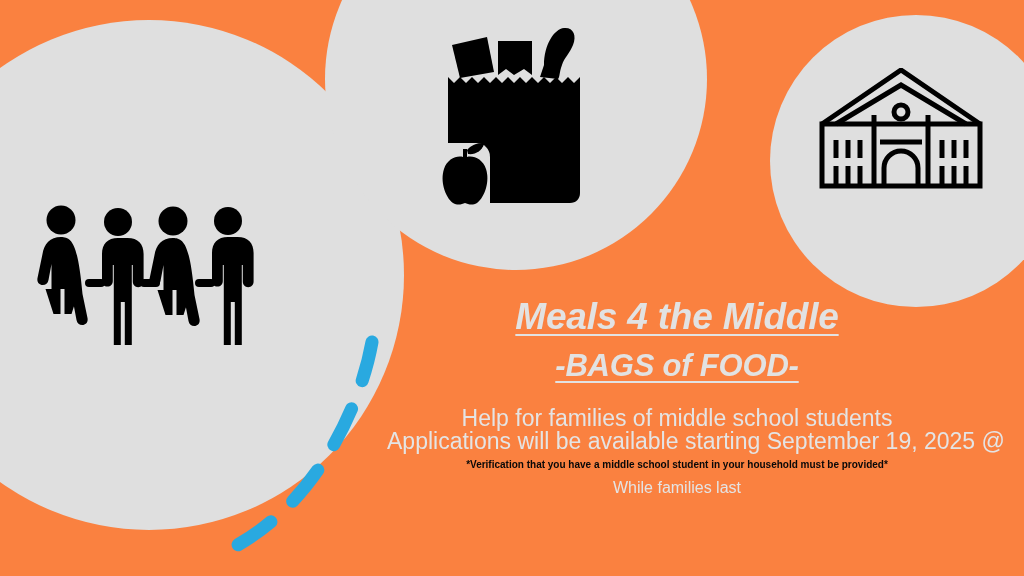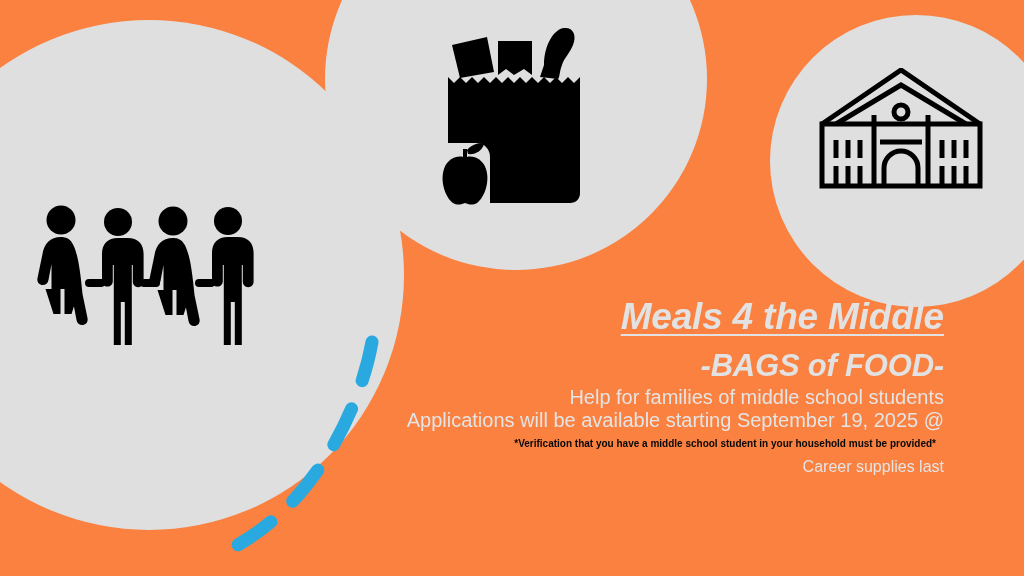--- a/index.html
+++ b/index.html
@@ -76,49 +76,51 @@
     left: 190px;
     top: 320px;
     width: 230px;
     height: 256px;
   }
   .dash-curve svg { display: block; width: 100%; height: 100%; overflow: visible; }
 
   
   .text-block {
     position: absolute;
-    left: 364px;
+    left: 387px;
     top: 296px;
     width: 580px;
-    text-align: right;
+    text-align: center;
   }
   .title-line {
     color: #E2E2E2;
     font-weight: bold;
     font-style: italic;
     letter-spacing: -0.2px;
     white-space: nowrap;
   }
   .title-main {
     font-size: 37px;
     line-height: 42px;
     text-decoration: underline;
     text-decoration-thickness: 2px;
     text-underline-offset: 5px;
   }
   .title-sub {
     font-size: 31px;
     line-height: 40px;
     margin-top: 8px;
+    text-decoration: underline;
     text-decoration-thickness: 2px;
     text-underline-offset: 5px;
   }
   .body-lines {
+    margin-top: 21px;
     color: #E4E4E4;
-    font-size: 20px;
+    font-size: 23px;
     line-height: 22.5px;
   }
   .body-lines .line { white-space: nowrap; }
   .notice {
     margin-top: 3px;
     color: #080808;
     font-weight: bold;
     font-size: 10px;
     line-height: 19px;
     padding: 0 8px;
@@ -231,16 +233,16 @@
   <div class="text-block">
     <div class="title-line title-main">Meals 4 the Middle</div>
     <div class="title-line title-sub">-BAGS of FOOD-</div>
 
     <div class="body-lines">
       <div class="line">Help for families of middle school students</div>
       <div class="line">Applications will be available starting September 19, 2025 @</div>
     </div>
 
     <div class="notice">*Verification that you have a middle school student in your household must be provided*</div>
-    <div class="supplies">Career supplies last</div>
+    <div class="supplies">While families last</div>
   </div>
 
 </div>
 
 </body></html>

